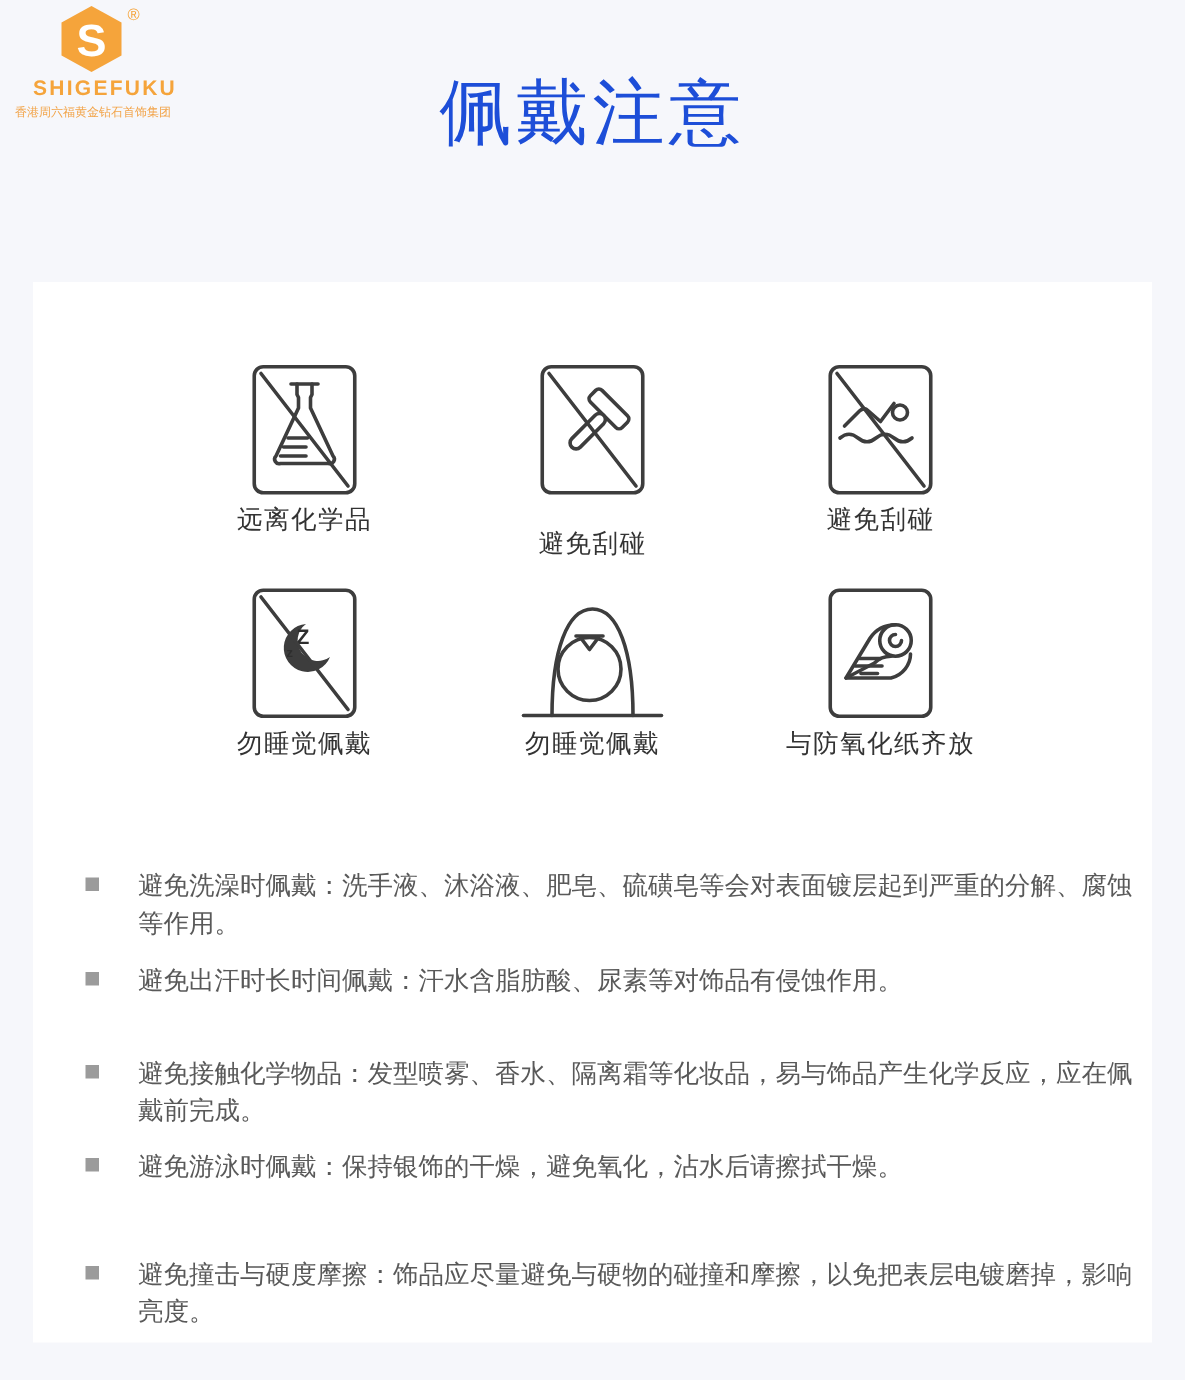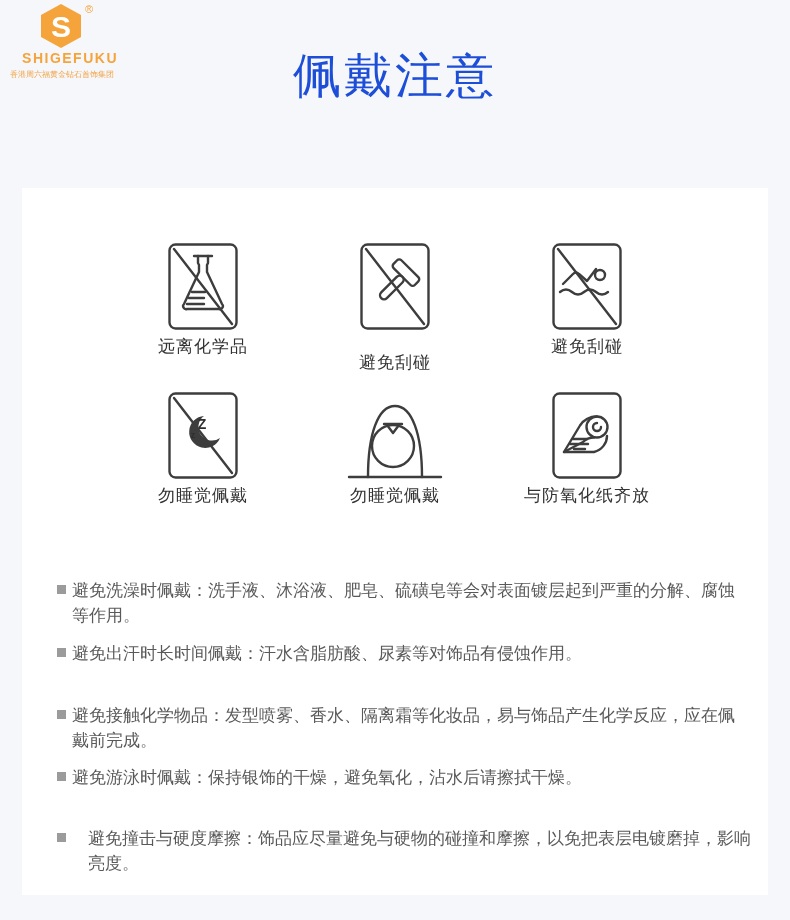--- a/index.html
+++ b/index.html
@@ -22,22 +22,22 @@
   
   .icon-cell{position:absolute;width:192px;display:flex;flex-direction:column;align-items:center;}
   .r1c1{left:85px;top:55px;}  .r1c2{left:277px;top:55px;gap:16px;}  .r1c3{left:469px;top:55px;}
   .r2c1{left:85px;top:204px;} .r2c2{left:277px;top:204px;} .r2c3{left:469px;top:204px;}
   .icon-label{margin-top:5px;font-size:17px;color:#333333;letter-spacing:1px;white-space:nowrap;}
   .ic{stroke:#3d3d3d;fill:none;stroke-width:2.4;stroke-linecap:round;stroke-linejoin:round;}
   
   .notes{position:absolute;left:35px;top:390px;width:706px;list-style:none;margin:0;padding:0;}
   .note{position:absolute;left:0;display:flex;}
   .note .sq{flex:none;width:9px;height:9px;background:#9b9b9b;margin-top:7px;}
-  .note .txt{margin-left:6px;width:676px;font-size:17px;line-height:25px;color:#595959;}
-  .n1{top:0;} .n2{top:63px;} .n3{top:125px;} .n4{top:187px;} .n5{top:248px;gap:16px;}
+  .note .txt{margin-left:26px;width:676px;font-size:17px;line-height:25px;color:#595959;}
+  .n1{top:0;} .n2{top:63px;} .n3{top:125px;} .n4{top:187px;} .n5{top:259px;}
 </style>
 </head>
 <body>
 
 <div class="page">
 
   <div class="logo">
     <svg width="78" height="46" viewBox="0 0 78 46">
       <path d="M38 1 L58 12 V34 L38 45 L18 34 V12 Z" fill="#f5a43b" stroke="none"></path>
       <text x="38" y="34" text-anchor="middle" font-size="30" font-weight="bold" font-family="Liberation Sans, sans-serif" fill="#ffffff">S</text>

